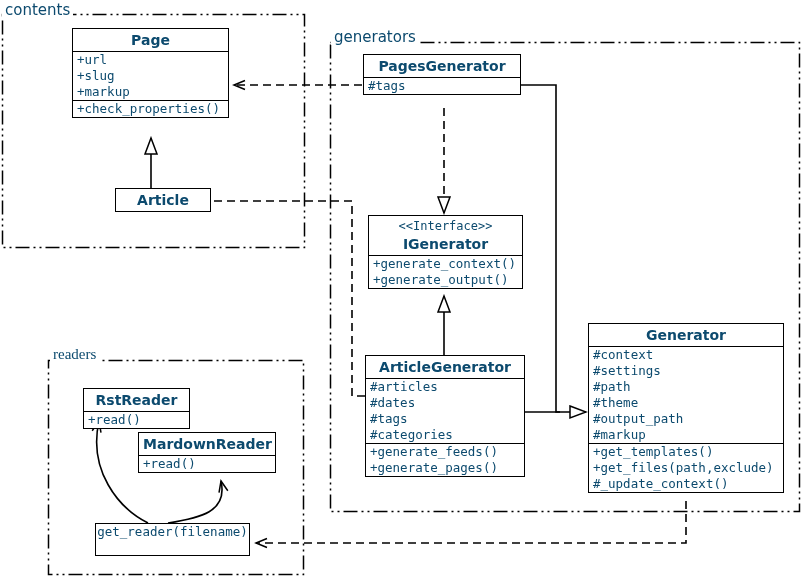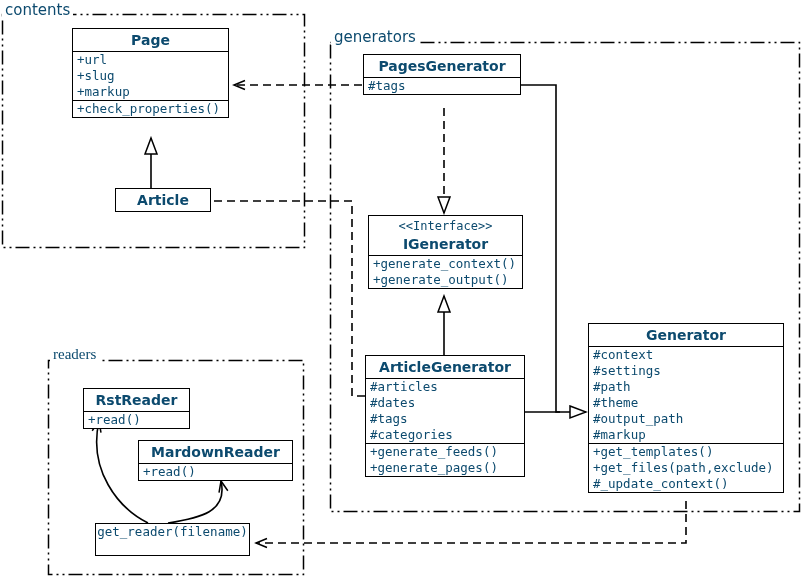--- a/index.html
+++ b/index.html
@@ -118,21 +118,21 @@
     </div>
   </div>
 
   <div class="uml-class" style="left:75px;top:388px;width:107px;margin-left:8px;">
     <div class="uml-name">RstReader</div>
     <div class="uml-sec">
       <div class="member">+read()</div>
     </div>
   </div>
 
-  <div class="uml-class" style="left:138px;top:432px;width:155px;margin-top:8px;">
+  <div class="uml-class" style="left:138px;top:432px;width:138px;">
     <div class="uml-name">MardownReader</div>
     <div class="uml-sec">
       <div class="member">+read()</div>
     </div>
   </div>
 
   <div class="uml-class uml-simple" style="left:95px;top:523px;width:155px;height:33px;">
     <span>get_reader(filename)</span>
   </div>
 

